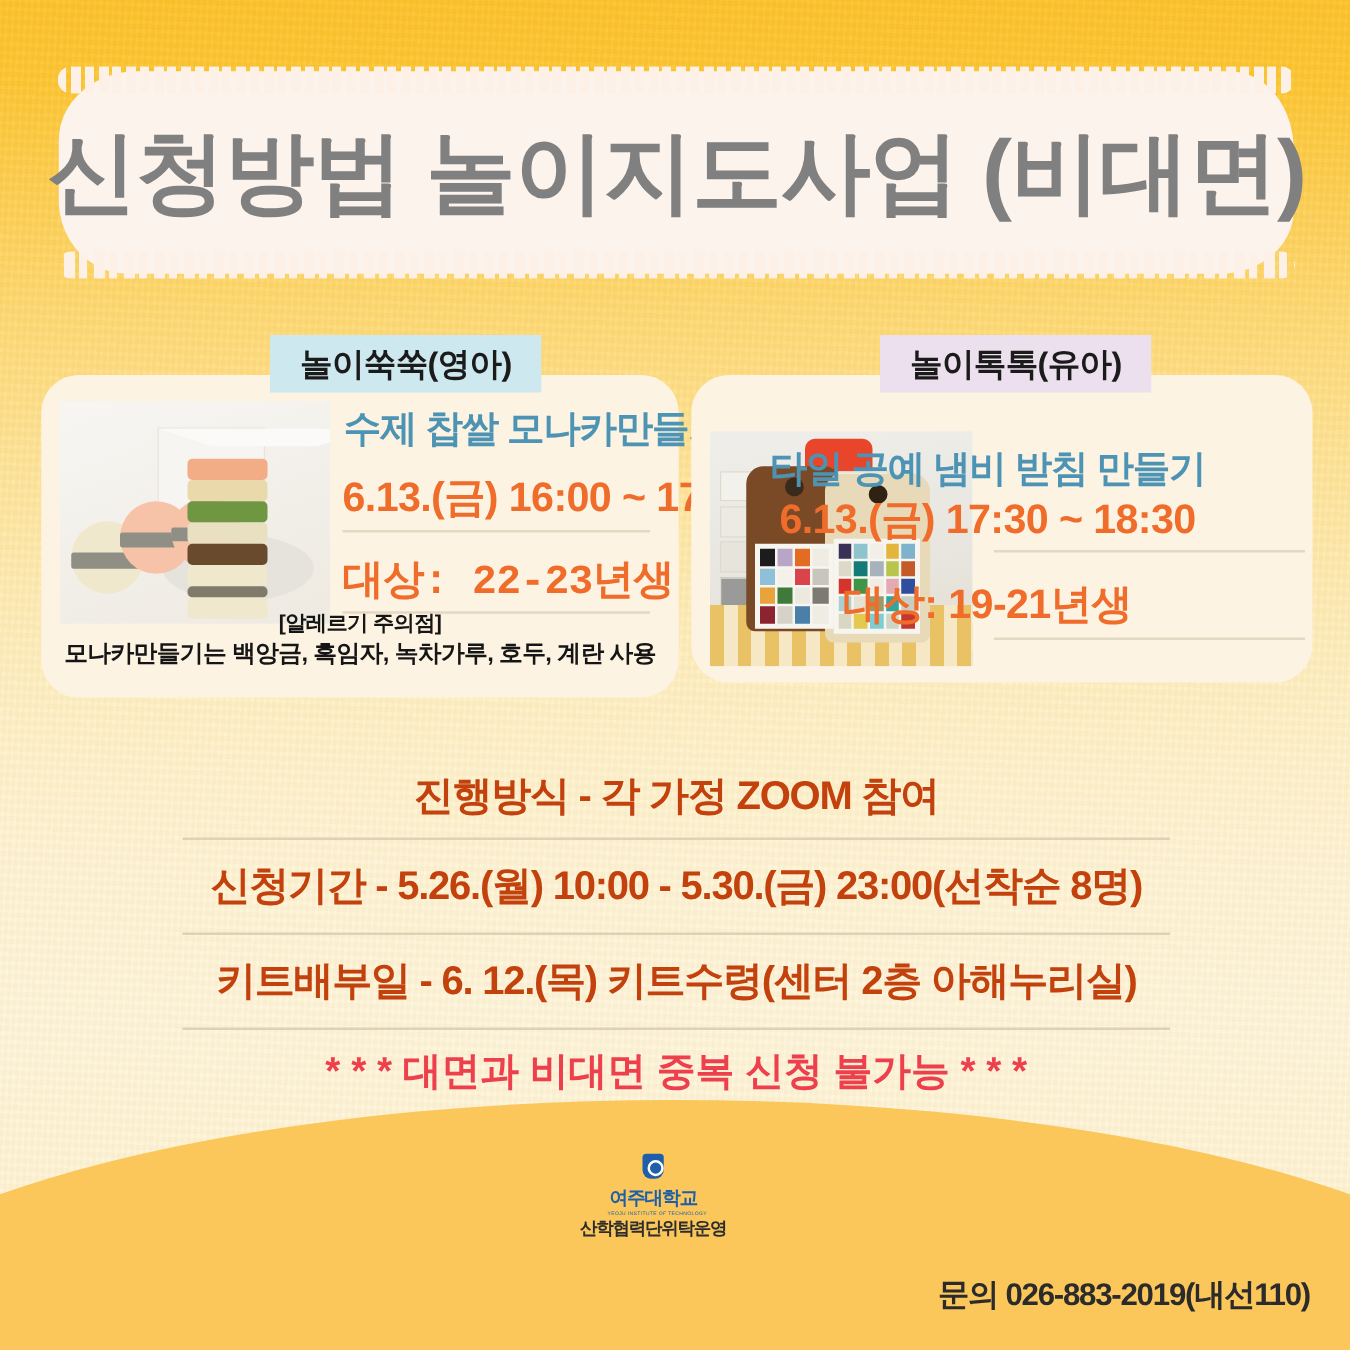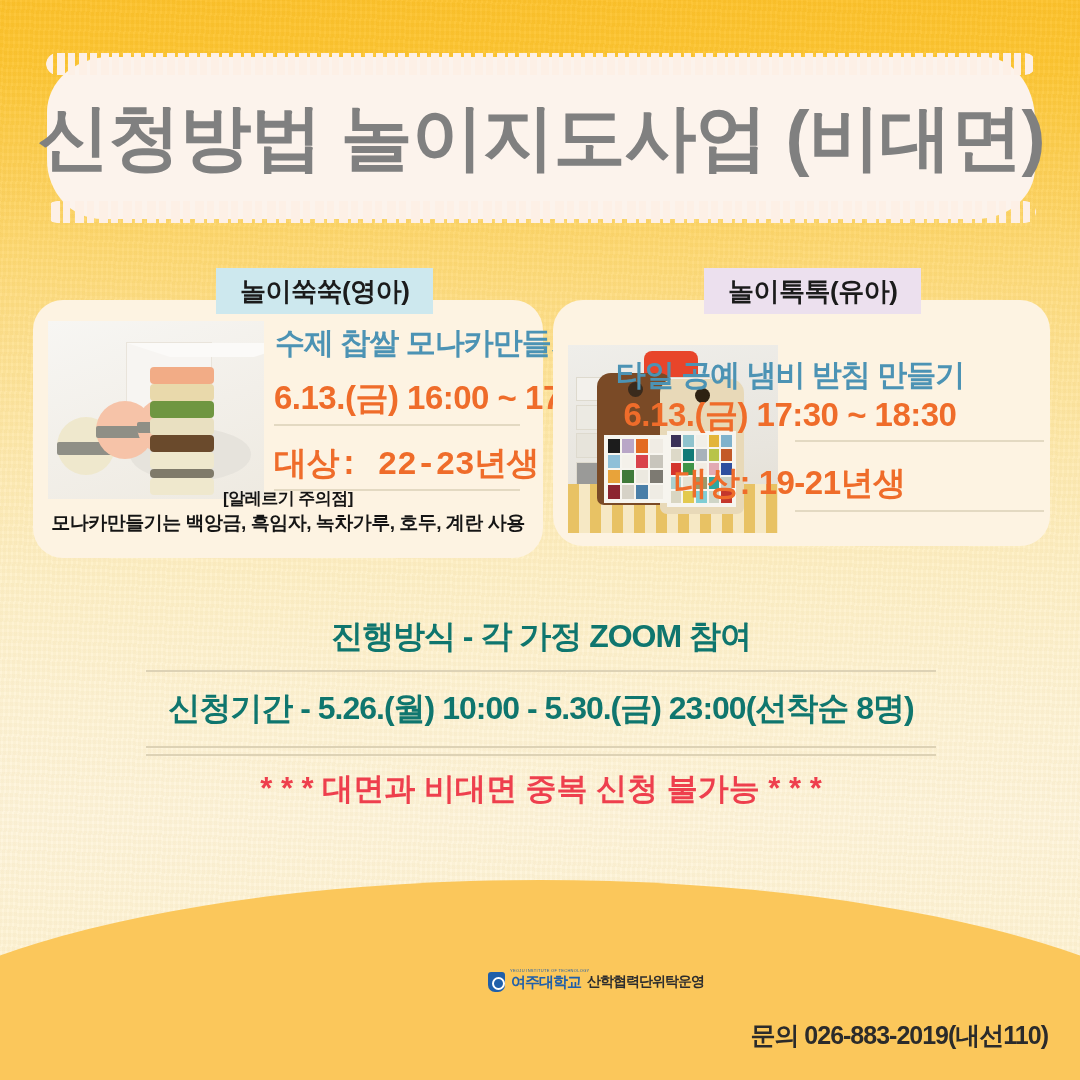--- a/index.html
+++ b/index.html
@@ -117,43 +117,43 @@
   }
   .allergy-body{
     position:absolute; left:33px; top:510px; width:510px; text-align:center;
     font-size:19px; font-weight:bold; color:#151515; letter-spacing:-.5px;
   }
 
   
   .info{ position:absolute; left:146px; top:610px; width:790px; }
   .info-row{
     height:54px; display:flex; align-items:center; justify-content:center;
-    font-size:32px; font-weight:bold; color:#0f766e;
+    font-size:32px; font-weight:bold; color:#c2410c;
     letter-spacing:-1px; white-space:nowrap;
   }
   .info-row.pad{ height:62px; }
   .info-sep{ height:2px; background:#ddd2b5; margin:6px 0; }
   .info-row.warn{ color:#ee3f4d; font-size:31px; letter-spacing:0px; }
 
   
   .band{
     position:absolute; left:-170px; bottom:-230px; width:1420px; height:430px;
     background:#fbc75b; border-radius:50%;
   }
   .footer{ position:absolute; left:0; bottom:0; width:100%; height:150px; }
 
   .logo-wrap{ position:absolute; left:358px; bottom:32px; display:flex; align-items:flex-end; }
   .sc-mark{ position:relative; width:78px; height:58px; margin-right:10px; }
   .org-name{
     font-size:36px; font-weight:bold; color:#343434;
     letter-spacing:-2px; line-height:1; white-space:nowrap;
   }
   .univ-line{
-    position:absolute; left:488px; bottom:88px;
-    display:flex; align-items:center; gap:6px; white-space:nowrap;
+    position:absolute; left:464px; bottom:88px;
+    display:flex; align-items:center; gap:6px; white-space:nowrap;flex-direction:column;
   }
   .univ-shield{ width:17px; height:20px; background:#1f5faa; border-radius:3px 3px 7px 7px; position:relative; }
   .univ-shield:after{ content:""; position:absolute; left:50%; top:50%; width:9px; height:9px; margin:-5px 0 0 -5px;
     border:2px solid #fff; border-radius:50%; background:transparent; }
   .univ-a{ font-size:15px; font-weight:bold; color:#1f5faa; letter-spacing:-1px; }
   .univ-b{ font-size:14px; font-weight:bold; color:#2d2d2d; letter-spacing:-1px; }
   .univ-tiny{ position:absolute; left:22px; bottom:19px; font-size:4px; color:#1f5faa; letter-spacing:.3px; white-space:nowrap; }
 
   .contact{
     position:absolute; right:32px; bottom:28px;
@@ -272,20 +272,21 @@
 <div class="c-date" style="left:790px; top:393px; transform:translateX(-50%);">6.13.(금) 17:30 ~ 18:30</div>
 <div class="c-rule" style="left:795px; top:440px; width:249px;"></div>
 <div class="c-target" style="left:790px; top:461px; transform:translateX(-50%);">대상:  19-21년생</div>
 <div class="c-rule" style="left:795px; top:510px; width:249px;"></div>
 
 <div class="info">
   <div class="info-row">진행방식 -  각 가정 ZOOM 참여</div>
   <div class="info-sep"></div>
   <div class="info-row pad">신청기간 -  5.26.(월) 10:00 - 5.30.(금) 23:00(선착순 8명)</div>
   <div class="info-sep"></div>
+  <div class="info-row pad">키트배부일 -  6. 12.(목) 키트수령(센터 2층 아해누리실)</div>
   <div class="info-sep"></div>
   <div class="info-row warn">* * *   대면과 비대면 중복 신청 불가능   * * *</div>
 </div>
 
 <div class="band"></div>
 
 <div class="footer">
 
   <div class="univ-line">
     <span class="univ-shield"></span>

